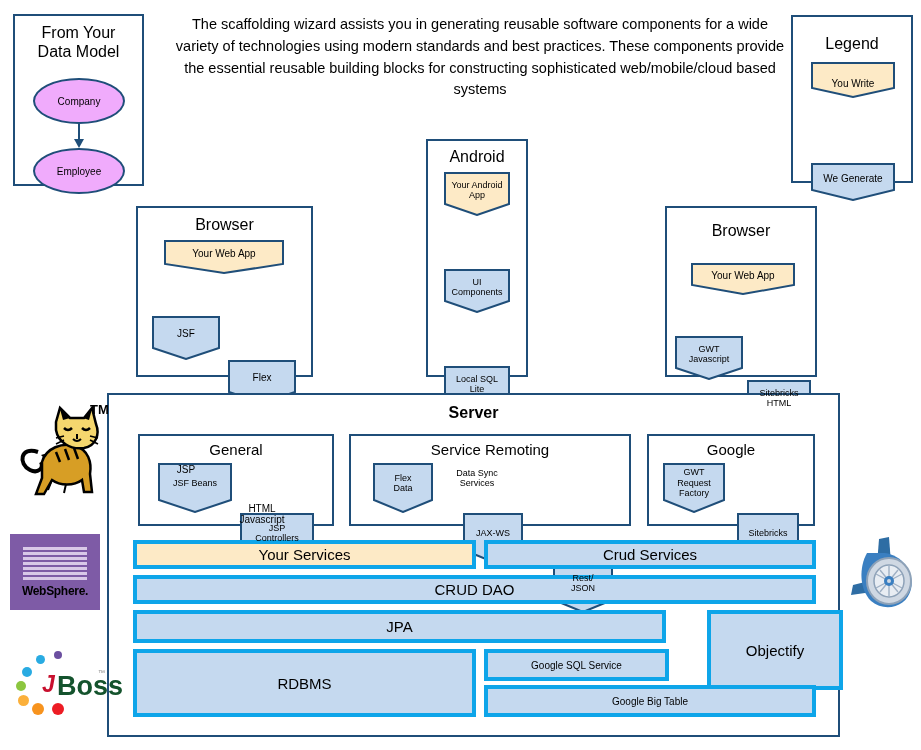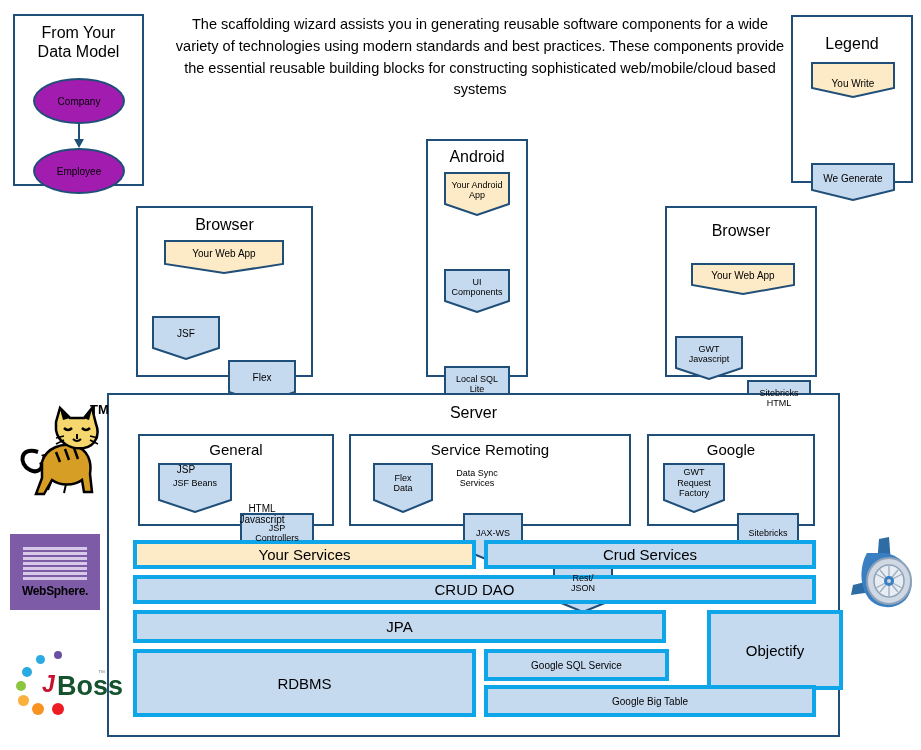--- a/index.html
+++ b/index.html
@@ -27,21 +27,21 @@
   .t9{font-size:9px;}
   .t10{font-size:10px;}
   .t13{font-size:10px;}
   .t15{font-size:15px;}
   .t16{font-size:16px;}
 
   #header-text{position:absolute;left:175px;top:14px;width:610px;
       text-align:center;font-size:14.5px;line-height:1.5;color:#000;}
 
   
-  .ellipse{border:2px solid #1f4e79;background:#a21caf;border-radius:50%;
+  .ellipse{border:2px solid #1f4e79;background:#f0abfc;border-radius:50%;
            display:flex;align-items:center;justify-content:center;
            font-size:10px;box-sizing:border-box;}
   .arrow-line{background:#1f4e79;width:2px;}
   .arrow-head{width:0;height:0;border-left:5px solid transparent;
               border-right:5px solid transparent;border-top:9px solid #1f4e79;}
 
   
   .logo-ws{background:#7e5ba6;display:flex;flex-direction:column;
            align-items:center;justify-content:center;}
   .ws-bars{width:64px;height:34px;display:flex;flex-direction:column;
@@ -218,21 +218,21 @@
         <polygon points="1,1 63,1 63,32 32,43 1,32" fill="#c5d9ef" stroke="#1f4e79" stroke-width="2"></polygon>
       </svg>
     </span>
     <span class="lbl" style="margin-bottom:8px;white-space:pre-line;">Sitebricks
 HTML</span>
   </div>
 </div>
 
 <div class="abs panel" style="left:107px;top:393px;width:733px;height:344px;">
 
-  <div class="panel-title t16 abs" style="left:0;top:9px;width:729px;">Server</div>
+  <div class="panel-title t16 abs" style="left:0;top:9px;width:729px;font-weight:bold;">Server</div>
 
   <div class="abs panel" style="left:29px;top:39px;width:196px;height:92px;">
     <div class="panel-title t15 abs" style="left:0;top:6px;width:192px;">General</div>
     <div class="abs banner t9" style="left:18px;top:27px;width:74px;height:50px;">
       <span class="bg">
         <svg width="100%" height="100%" viewBox="0 0 74 50" preserveAspectRatio="none">
           <polygon points="1,1 73,1 73,37 37,49 1,37" fill="#c5d9ef" stroke="#1f4e79" stroke-width="2"></polygon>
         </svg>
       </span>
       <span class="lbl" style="margin-bottom:10px;white-space:pre-line;">JSF Beans</span>

